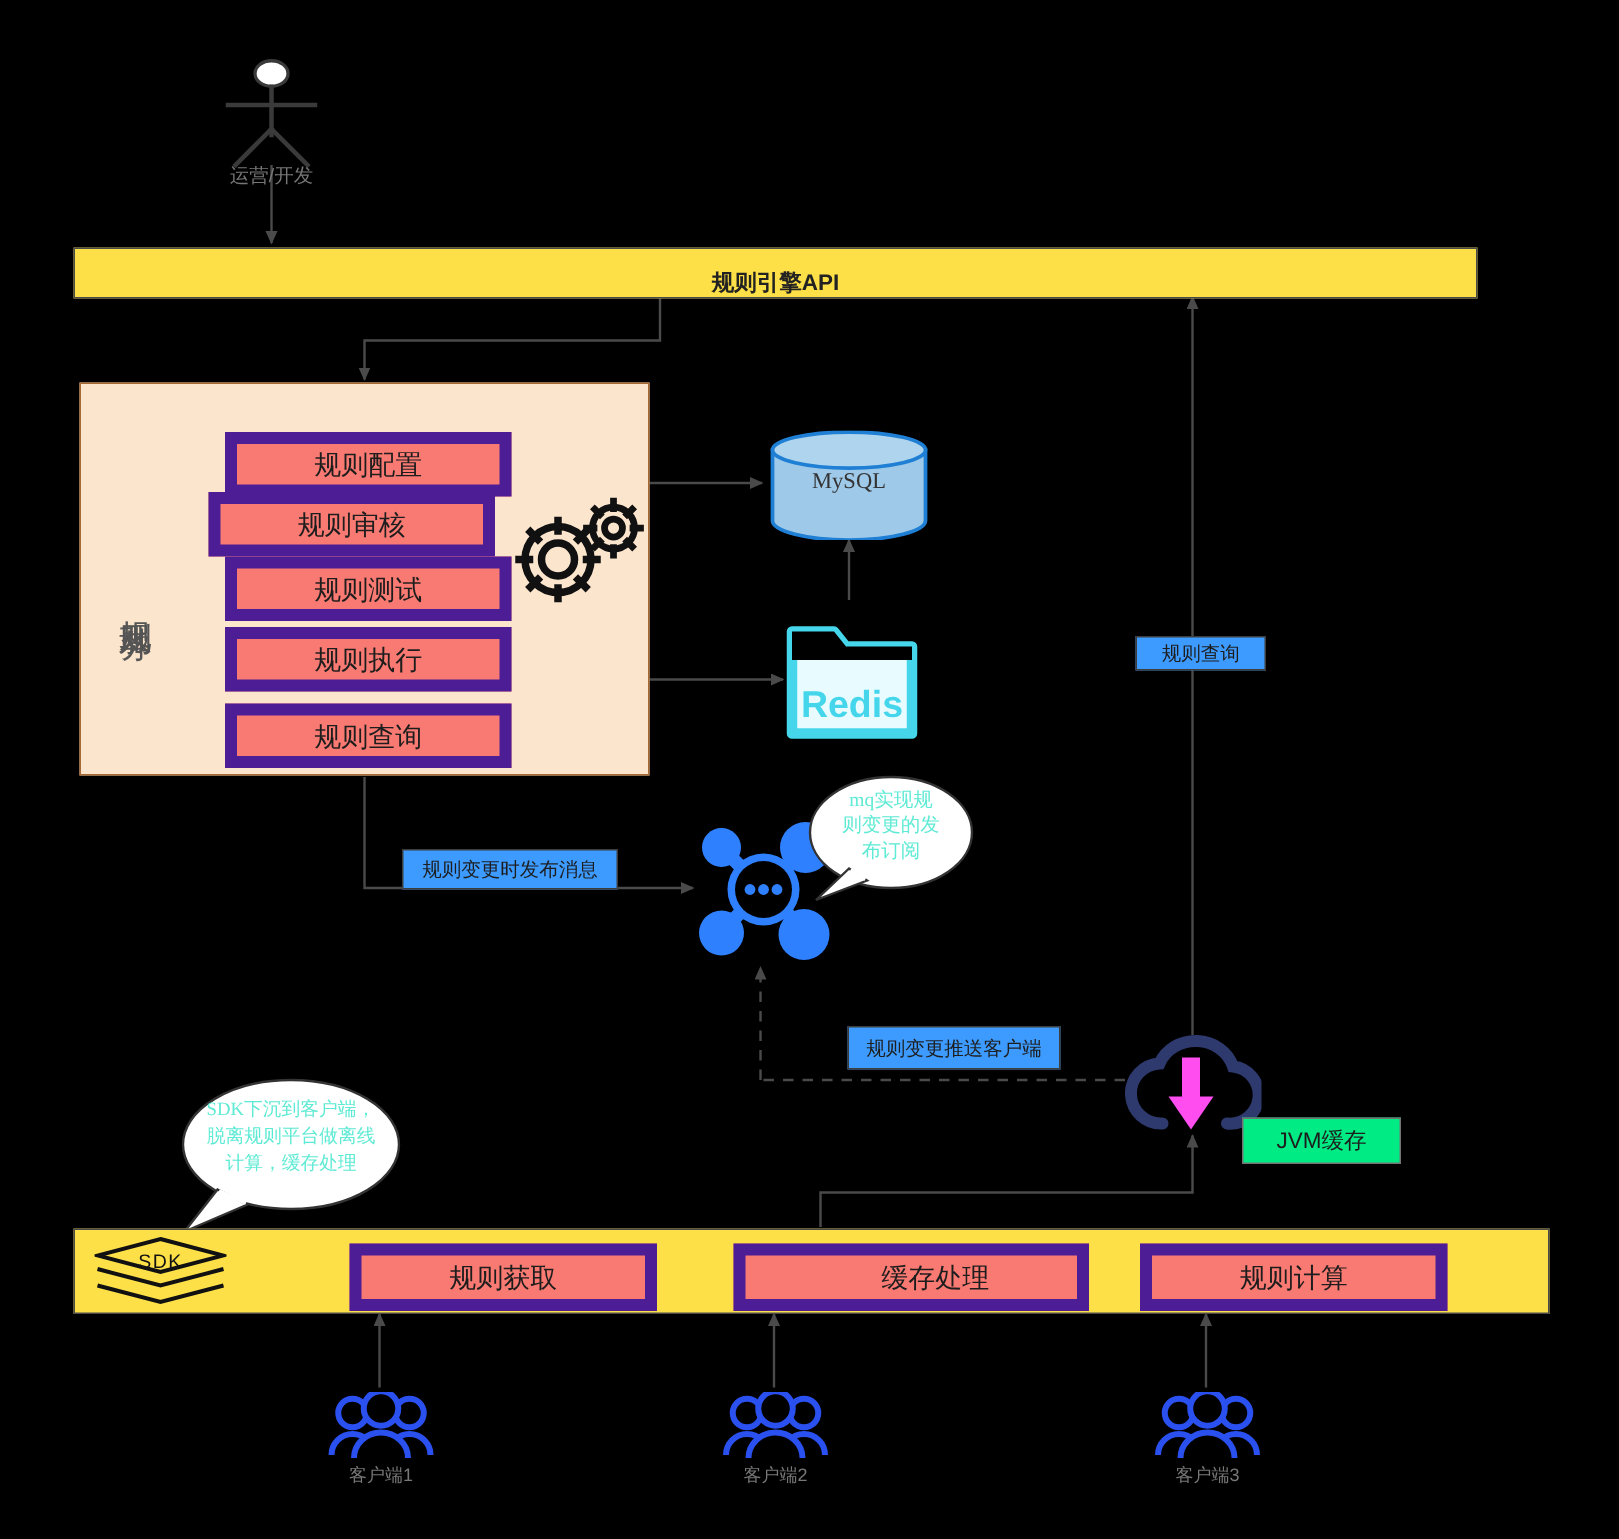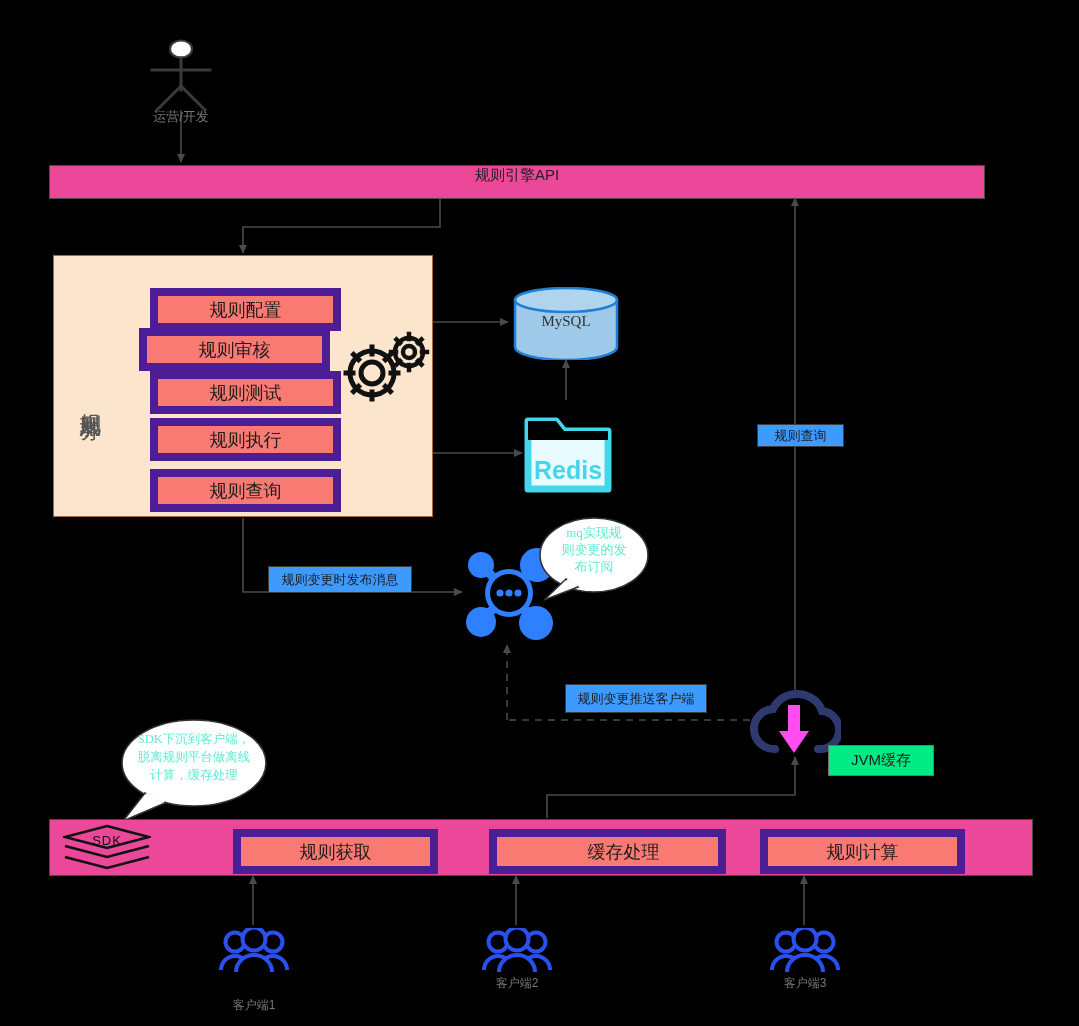--- a/index.html
+++ b/index.html
@@ -2,23 +2,23 @@
 <html><head>
 <meta charset="utf-8">
 <style>
   html,body{margin:0;padding:0;background:#000;}
   body{width:1079px;height:1026px;position:relative;overflow:hidden;
        font-family:"Liberation Sans","DejaVu Sans",sans-serif;}
   #stage{position:absolute;left:0;top:0;width:1079px;height:1026px;background:#000;}
   svg.layer{position:absolute;left:0;top:0;width:1079px;height:1026px;overflow:visible;}
   .abs{position:absolute;}
   
-  .barbox{position:absolute;background:#ec4899;border:1px solid #4a4a4a;
-          display:flex;align-items:flex-start;justify-content:center;
-          color:#222;font-size:15px;}
+  .barbox{position:absolute;background:#fde047;border:1px solid #4a4a4a;
+          display:flex;align-items:flex-end;justify-content:center;
+          color:#222;font-size:15px;font-weight:bold;}
   .svcbox{position:absolute;background:#fce5cd;border:1px solid #a86a34;}
   .redbtn{position:absolute;background:#f97a72;border:8px solid #4c1d95;
           display:flex;align-items:center;justify-content:center;
           color:#1d1d1d;font-size:18px;}
   .bluelabel{position:absolute;background:#3d9bff;border:1px solid #3d3d3d;
           display:flex;align-items:center;justify-content:center;
           color:#1d1d1d;font-size:13px;white-space:nowrap;}
   .greenlabel{position:absolute;background:#00eb84;border:1px solid #737373;
           display:flex;align-items:center;justify-content:center;
           color:#1d1d1d;font-size:15px;white-space:nowrap;}
@@ -231,21 +231,21 @@
   <svg class="abs" style="left:218px;top:928px;width:72px;height:46px" viewBox="0 0 72 46">
     <g fill="none" stroke="#2b50f0" stroke-width="4">
       <circle cx="17" cy="14" r="9.5"></circle>
       <path d="M3,42 a14,14 0 0,1 28,0"></path>
       <circle cx="55" cy="14" r="9.5"></circle>
       <path d="M41,42 a14,14 0 0,1 28,0"></path>
       <circle cx="36" cy="11" r="11.5" fill="#000"></circle>
       <path d="M18,44 a18,17 0 0,1 36,0" fill="#000"></path>
     </g>
   </svg>
-  <div class="caption" style="left:204px;top:975px;width:100px;margin-top:22px;">客户端1</div>
+  <div class="caption" style="left:204px;top:975px;width:100px;">客户端1</div>
 
   <svg class="abs" style="left:481px;top:928px;width:72px;height:46px" viewBox="0 0 72 46">
     <g fill="none" stroke="#2b50f0" stroke-width="4">
       <circle cx="17" cy="14" r="9.5"></circle>
       <path d="M3,42 a14,14 0 0,1 28,0"></path>
       <circle cx="55" cy="14" r="9.5"></circle>
       <path d="M41,42 a14,14 0 0,1 28,0"></path>
       <circle cx="36" cy="11" r="11.5" fill="#000"></circle>
       <path d="M18,44 a18,17 0 0,1 36,0" fill="#000"></path>
     </g>

